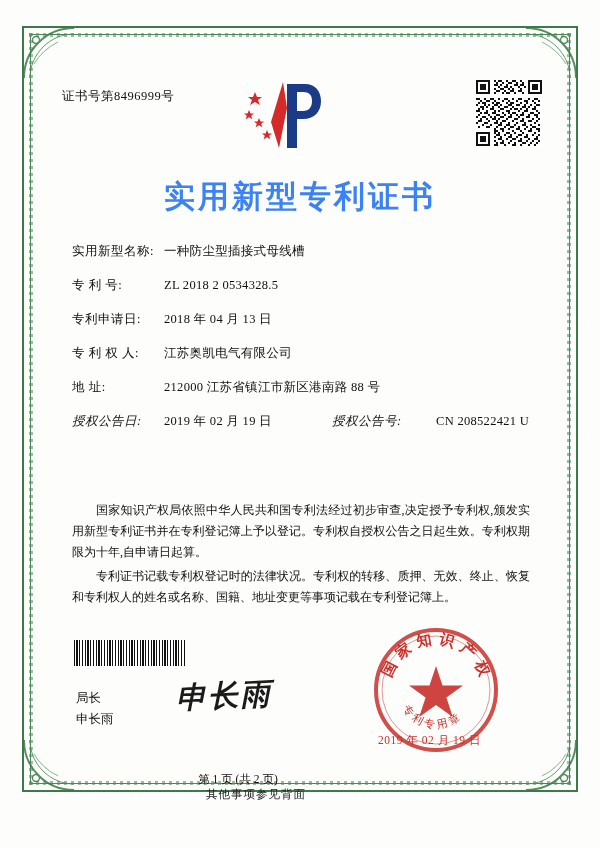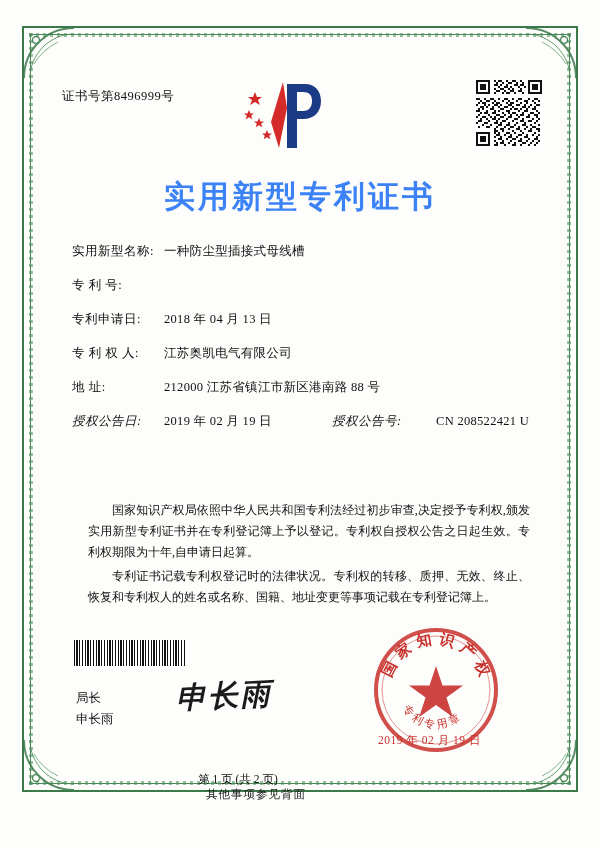--- a/index.html
+++ b/index.html
@@ -127,21 +127,21 @@
   .paras {
     position: absolute;
     left: 72px; top: 500px;
     width: 458px;
     font-size: 12px;
     line-height: 21px;
     color: #111;
     text-align: justify;
   }
   .paras p {
-    margin: 0 0 3px 16px;
+    margin: 0 0 3px 0;
     text-indent: 24px;
   }
 
   
   .barcode {
     position: absolute;
     left: 74px; top: 640px;
     width: 112px; height: 26px;
     background: repeating-linear-gradient(90deg,
       #111 0 1px, #fff 1px 2px, #111 2px 4px, #fff 4px 5px,
@@ -501,20 +501,21 @@
 
   <div class="title">实用新型专利证书</div>
 
   <div class="fields">
     <div class="field-row">
       <span class="field-label">实用新型名称:</span>
       <span class="field-value">一种防尘型插接式母线槽</span>
     </div>
     <div class="field-row">
       <span class="field-label">专 利 号:</span>
+      <span class="field-value">ZL 2018 2 0534328.5</span>
     </div>
     <div class="field-row">
       <span class="field-label">专利申请日:</span>
       <span class="field-value">2018 年 04 月 13 日</span>
     </div>
     <div class="field-row">
       <span class="field-label">专 利 权 人:</span>
       <span class="field-value">江苏奥凯电气有限公司</span>
     </div>
     <div class="field-row">

